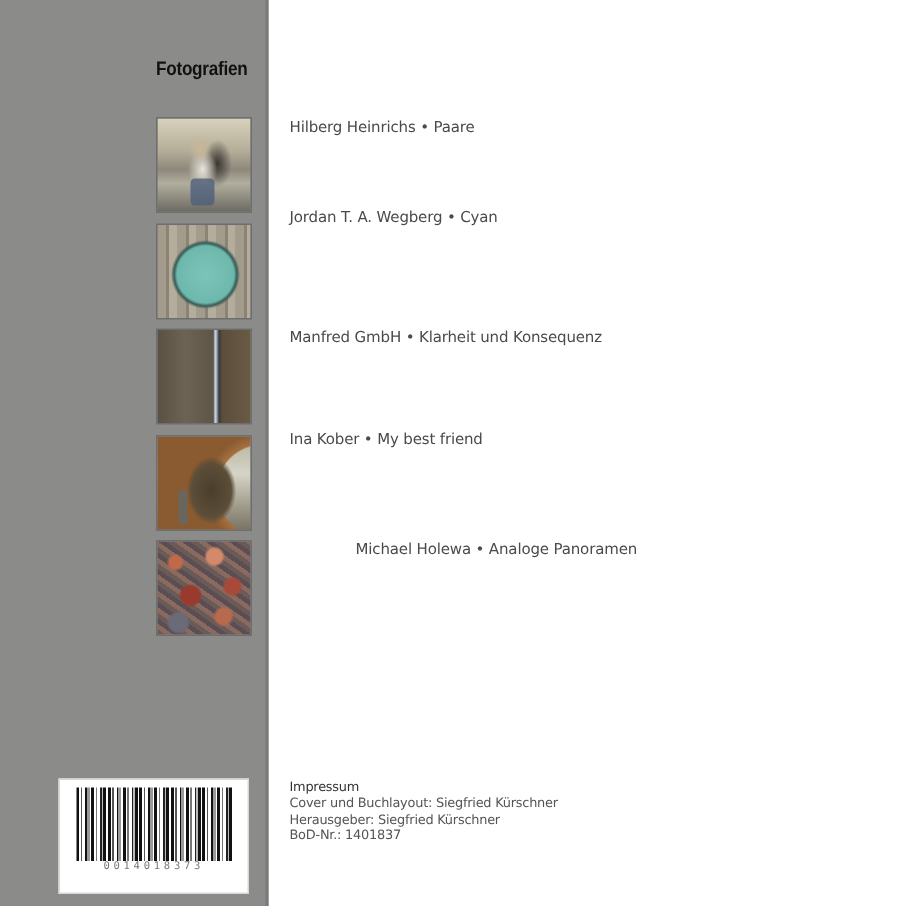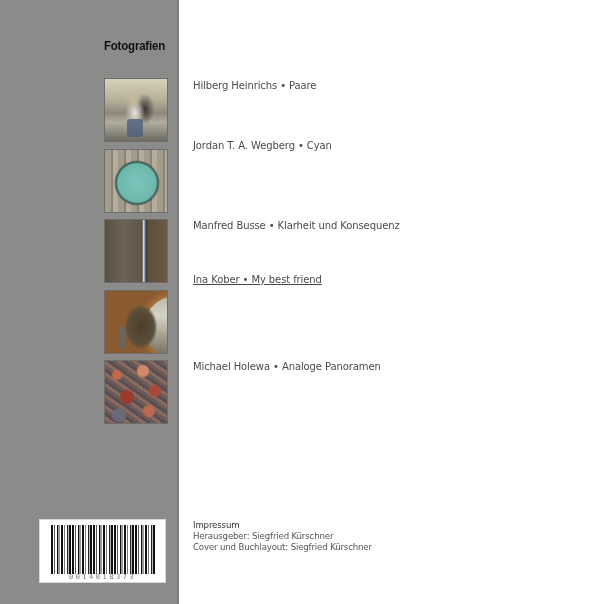--- a/index.html
+++ b/index.html
@@ -70,21 +70,21 @@
       background:
         radial-gradient(circle at 12px 14px, #c06a4a 0 4px, transparent 6px),
         radial-gradient(circle at 38px 10px, #d38a6a 0 5px, transparent 7px),
         radial-gradient(circle at 50px 30px, #a84a3a 0 5px, transparent 7px),
         radial-gradient(circle at 22px 36px, #9a3a2e 0 6px, transparent 8px),
         radial-gradient(circle at 44px 50px, #b86a4e 0 5px, transparent 7px),
         radial-gradient(circle at 14px 54px, #6a6a78 0 6px, transparent 8px),
         repeating-linear-gradient(35deg, #6a5a58 0 3px, #8a6a5e 3px 6px, #5a4e52 6px 9px);
     }
     .barcode-box {
-      position: absolute; left: 39px; top: 519px; width: 127px; height: 64px;
+      position: absolute; left: 39px; top: 519px; width: 127px; height: 77px;
       background: #ffffff; border: 1px solid #d8d8d8; box-sizing: border-box;
     }
     .barcode-bars {
       position: absolute; left: 11px; top: 5px; width: 104px; height: 49px;
       background: repeating-linear-gradient(90deg,
         #111 0 2px, #fff 2px 3px, #555 3px 4px, #fff 4px 6px,
         #111 6px 7px, #999 7px 9px, #fff 9px 10px, #111 10px 12px,
         #fff 12px 13px, #777 13px 14px, #fff 14px 16px, #222 16px 17px,
         #bbb 17px 18px, #111 18px 20px, #fff 20px 21px);
     }
@@ -107,30 +107,31 @@
 
 <div class="section-title">Fotografien</div>
 
 <div class="thumb t1" style="top:78px;"></div>
 <div class="entry-text" style="top:80px;">Hilberg Heinrichs • Paare</div>
 
 <div class="thumb t2" style="top:149px;"></div>
 <div class="entry-text" style="top:140px;">Jordan T. A. Wegberg • Cyan</div>
 
 <div class="thumb t3" style="top:219px;"></div>
-<div class="entry-text" style="top:220px;">Manfred Busse • Klarheit und Konsequenz</div>
+<div class="entry-text" style="top:220px;">Manfred GmbH • Klarheit und Konsequenz</div>
 
 <div class="thumb t4" style="top:290px;"></div>
-<div class="entry-text" style="top:274px;text-decoration:underline;">Ina Kober • My best friend</div>
+<div class="entry-text" style="top:288px;">Ina Kober • My best friend</div>
 
 <div class="thumb t5" style="top:360px;"></div>
-<div class="entry-text" style="top:361px;">Michael Holewa • Analoge Panoramen</div>
+<div class="entry-text" style="top:361px;margin-left:44px;">Michael Holewa • Analoge Panoramen</div>
 
 <div class="barcode-box">
   <div class="barcode-bars"></div>
   <div class="barcode-digits">0014018373</div>
 </div>
 
 <div class="imprint">
   <div class="imprint-heading">Impressum</div>
+  <div>Cover und Buchlayout: Siegfried Kürschner</div>
   <div>Herausgeber: Siegfried Kürschner</div>
-  <div>Cover und Buchlayout: Siegfried Kürschner</div>
+  <div>BoD-Nr.: 1401837</div>
 </div>
 
 </body></html>

